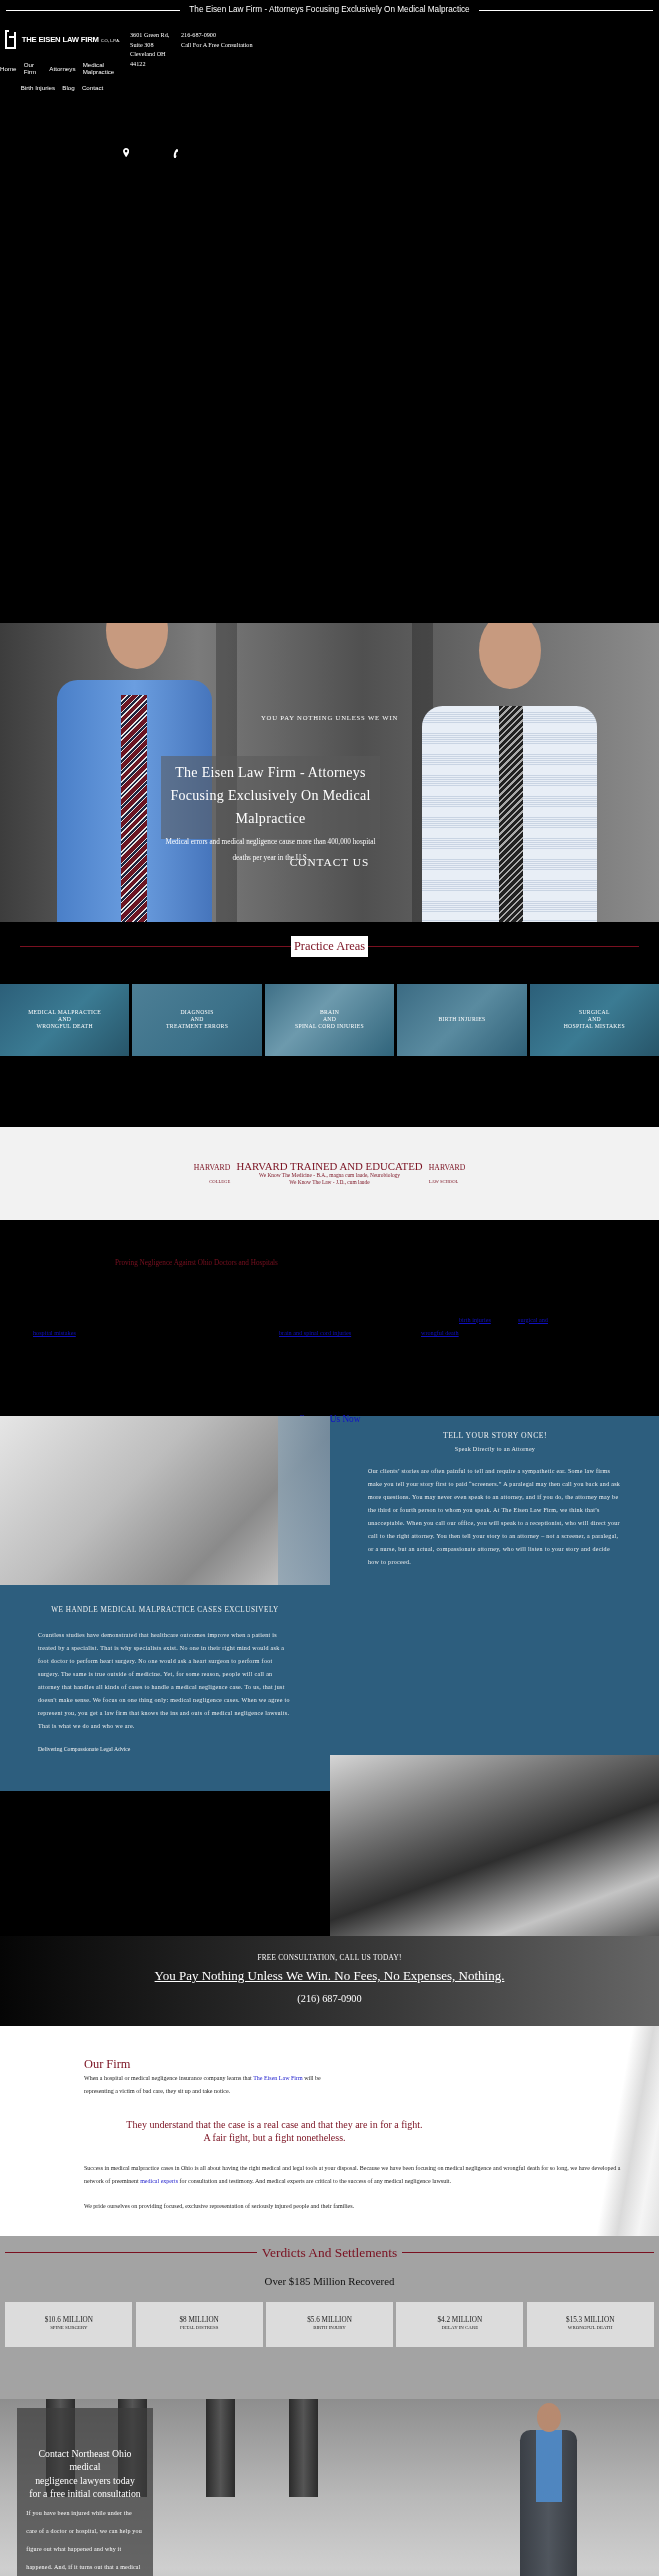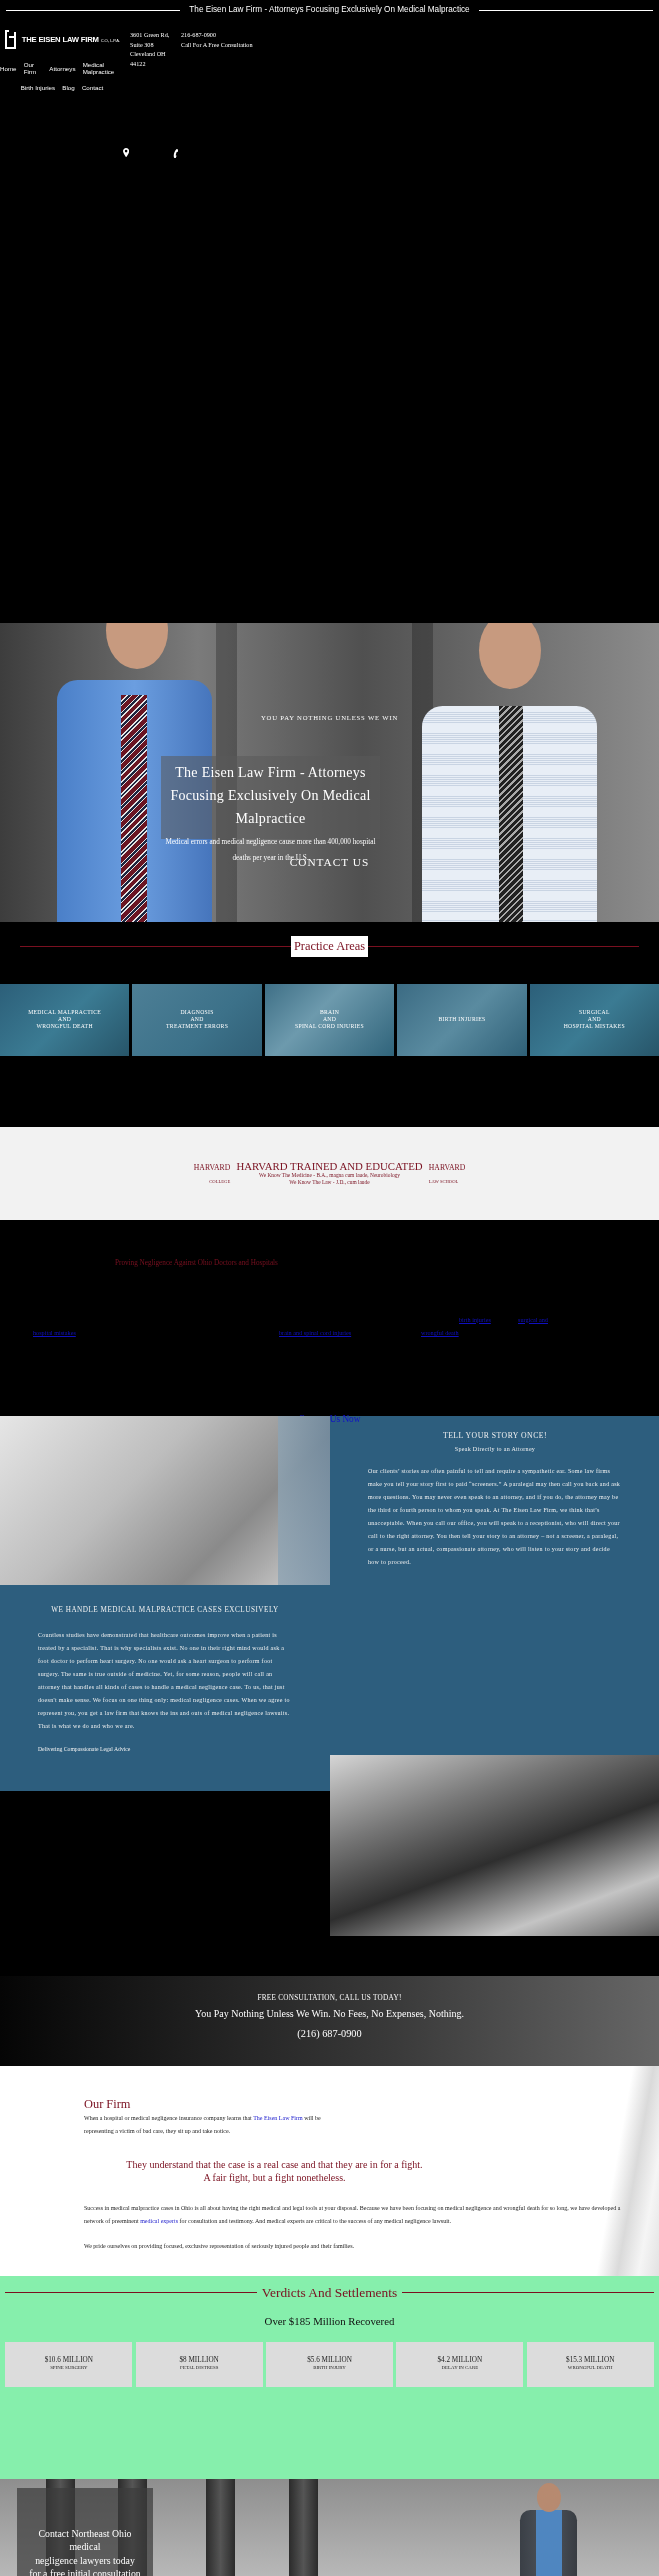--- a/index.html
+++ b/index.html
@@ -85,36 +85,36 @@
 .story h3{font-weight:normal;text-align:center;font-size:7.7px;letter-spacing:0.5px;}
 .story h4{font-weight:normal;text-align:center;font-size:6px;margin-top:6.2px;letter-spacing:0.3px;}
 .story p{font-size:6px;line-height:13px;margin-top:12.4px;letter-spacing:0.3px;}
 .story-l-text{padding:20.6px 38px 0;height:206px;}
 .story-l-text h3{font-size:7.2px;line-height:11.3px;}
 .story-l-text .sig{font-size:5.7px;margin-top:13.4px;}
 .photo-walker{background:linear-gradient(160deg,#d6d6d6 0%,#777 30%,#2e2e2e 55%,#c4c4c4 80%,#5a5a5a 100%);height:181px;}
 .story-cell{overflow:hidden}
 
 
-.consult{height:90px;background:linear-gradient(90deg,#050505,#3a3a3a 60%,#666);text-align:center;padding-top:18px;margin-top:40px;}
+.consult{height:90px;background:linear-gradient(90deg,#050505,#3a3a3a 60%,#666);text-align:center;padding-top:18px;}
 .consult .c1{font-size:7.2px;letter-spacing:0.3px;}
-.consult .c2{font-size:10px;margin-top:6.2px;}
+.consult .c2{font-size:13px;margin-top:6.2px;text-decoration:underline;}
 .consult .c3{font-size:10.3px;margin-top:9.3px;}
 
 
 .ourfirm{background:#fff;color:#222;height:210px;position:relative;padding:31px 33px 0 84px;overflow:hidden;}
 .ourfirm .swoosh{position:absolute;right:-20.6px;top:0;width:103px;height:100%;background:linear-gradient(100deg,transparent 40%,#dadada 55%,#f5f5f5 70%,#e2e2e2 85%,transparent);}
 .ourfirm h2{color:#7a1020;font-weight:normal;font-size:12.4px;position:relative;}
 .ourfirm p{font-size:6px;line-height:13px;position:relative;}
 .ourfirm .p1{width:258px;}
 .ourfirm .quote{color:#7a1020;text-align:center;font-size:10px;line-height:13px;margin:20.6px 0 17.5px;width:381px;position:relative;}
 .ourfirm a{color:#1a1acc;}
 
 
-.verdicts{background:#86efac;padding:9.3px 5.2px 0;height:203px;}
+.verdicts{background:#a3a3a3;padding:9.3px 5.2px 0;height:163px;}
 .v-title{display:flex;align-items:center;gap:5.2px;}
 .v-title .rule{flex:1;height:1px;background:#7a1020;}
 .v-title h2{font-weight:normal;color:#7a1020;font-size:13.4px;}
 .verdicts .over{color:#111;text-align:center;font-size:10.8px;margin-top:14.4px;}
 .v-tiles{display:flex;gap:3.1px;margin-top:14.4px;}
 .v-tile{flex:1;height:45px;background:#dcdcdc;color:#222;text-align:center;padding-top:14.4px;}
 .v-tile .amt{font-size:7.2px;}
 .v-tile .lbl{font-size:4.9px;margin-top:1px;}
 
 

